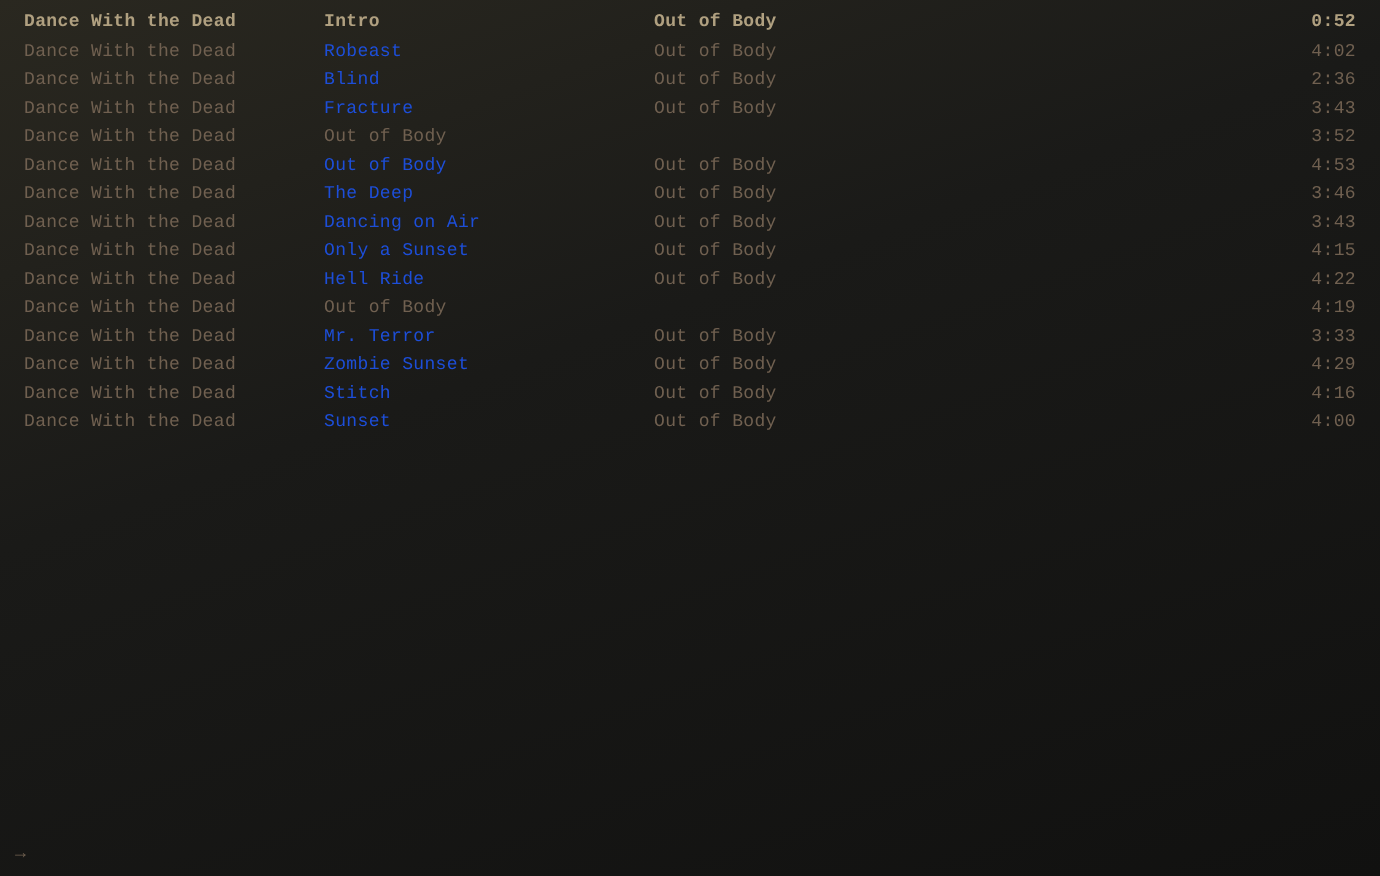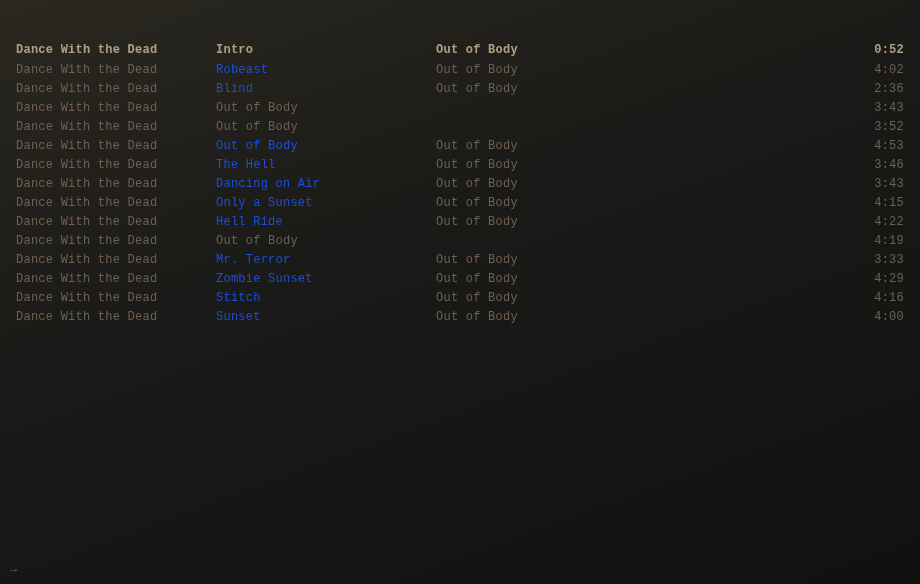--- a/index.html
+++ b/index.html
@@ -13,21 +13,20 @@
       height: 584px;
       background: linear-gradient(160deg, #2a2820 0%, #1a1a18 40%, #111110 100%);
       font-family: 'Courier New', Courier, monospace;
       color: #8a8070;
       overflow: hidden;
       position: relative;
     }
 
     .track-list {
       padding: 4px 0;
-      margin-top: 36px;
     }
 
     .track-row {
       display: flex;
       align-items: center;
       padding: 2px 16px;
       height: 19px;
       font-size: 12px;
       letter-spacing: 0.02em;
     }
@@ -104,37 +103,38 @@
       <span class="col-duration">4:02</span>
     </div>
     <div class="track-row">
       <span class="col-artist">Dance With the Dead</span>
       <span class="col-title">Blind</span>
       <span class="col-album">Out of Body</span>
       <span class="col-duration">2:36</span>
     </div>
     <div class="track-row">
       <span class="col-artist">Dance With the Dead</span>
+      <span class="col-title">Fracture</span>
       <span class="col-album">Out of Body</span>
       <span class="col-duration">3:43</span>
     </div>
     <div class="track-row">
       <span class="col-artist">Dance With the Dead</span>
       <span class="col-album">Out of Body</span>
       <span class="col-duration">3:52</span>
     </div>
     <div class="track-row">
       <span class="col-artist">Dance With the Dead</span>
       <span class="col-title">Out of Body</span>
       <span class="col-album">Out of Body</span>
       <span class="col-duration">4:53</span>
     </div>
     <div class="track-row">
       <span class="col-artist">Dance With the Dead</span>
-      <span class="col-title">The Hell</span>
+      <span class="col-title">The Deep</span>
       <span class="col-album">Out of Body</span>
       <span class="col-duration">3:46</span>
     </div>
     <div class="track-row">
       <span class="col-artist">Dance With the Dead</span>
       <span class="col-title">Dancing on Air</span>
       <span class="col-album">Out of Body</span>
       <span class="col-duration">3:43</span>
     </div>
     <div class="track-row">

